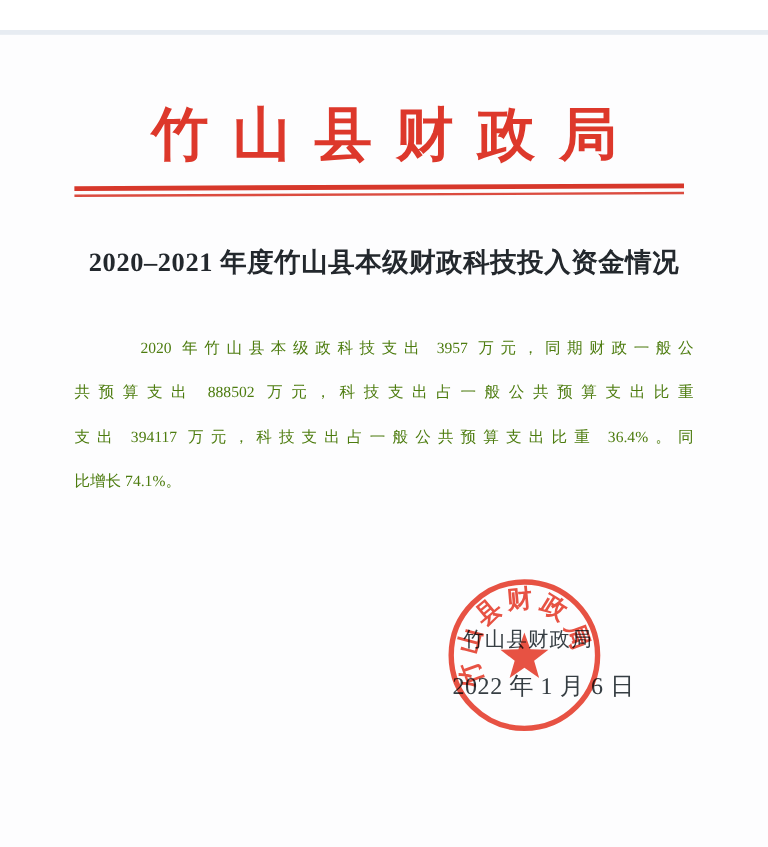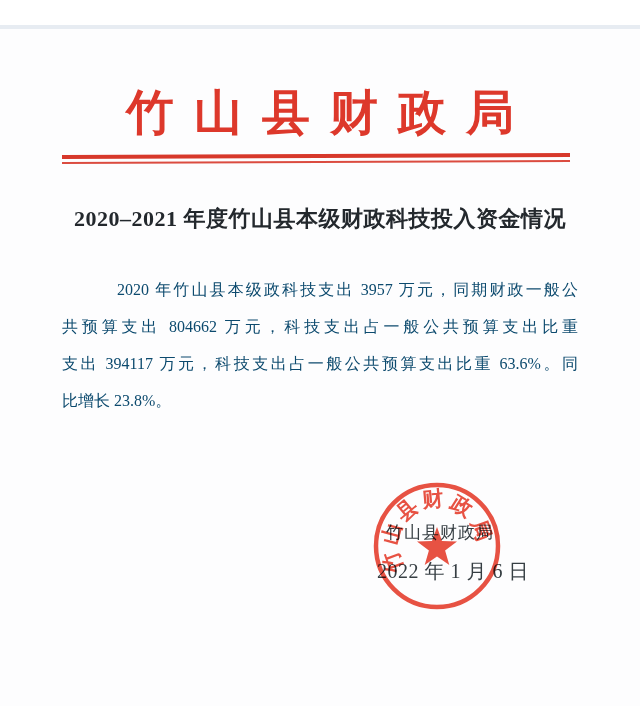--- a/index.html
+++ b/index.html
@@ -17,21 +17,21 @@
   }
   .rule-wrap{position:absolute;left:62px;top:129px;width:508px;transform:rotate(-0.25deg);}
   .rule-thick{height:3.5px;background:#d7382b;}
   .rule-thin{height:1.5px;background:#d7382b;margin-top:3.5px;opacity:.9;}
   .doc-title{
     position:absolute;top:179px;left:0;width:640px;text-align:center;
     font-size:22px;font-weight:bold;color:#23282d;letter-spacing:.5px;white-space:nowrap;
   }
   .body-text{
     position:absolute;left:62px;top:246px;width:516px;
-    font-size:16px;line-height:37px;color:#0c4a6e;
+    font-size:13px;line-height:37px;color:#4d7c0f;
   }
   .body-line{text-align:justify;text-align-last:justify;}
   .body-line.first{text-indent:55px;}
   .body-line.last{text-align-last:left;}
   .sign-org{
     position:absolute;left:386px;top:496px;font-size:17px;color:#363e43;
     letter-spacing:1px;white-space:nowrap;z-index:1;
   }
   .sign-date{
     position:absolute;left:377px;top:533px;font-size:20px;color:#363e43;
@@ -57,23 +57,23 @@
 
   <div class="rule-wrap">
     <div class="rule-thick"></div>
     <div class="rule-thin"></div>
   </div>
 
   <div class="doc-title">2020–2021 年度竹山县本级财政科技投入资金情况</div>
 
   <div class="body-text">
     <div class="body-line first">2020 年竹山县本级政科技支出 3957 万元，同期财政一般公</div>
-    <div class="body-line">共预算支出 804662 万元，科技支出占一般公共预算支出比重</div>
-    <div class="body-line">支出 394117 万元，科技支出占一般公共预算支出比重 63.6%。同</div>
-    <div class="body-line last">比增长 23.8%。</div>
+    <div class="body-line">共预算支出 888502 万元，科技支出占一般公共预算支出比重</div>
+    <div class="body-line">支出 394117 万元，科技支出占一般公共预算支出比重 36.4%。同</div>
+    <div class="body-line last">比增长 74.1%。</div>
   </div>
 
   <div class="sign-org">竹山县财政局</div>
 
   <div class="sign-date">2022 年 1 月 6 日</div>
 
   <svg class="seal" viewBox="0 0 140 140">
     <circle cx="70" cy="70" r="61" fill="none" stroke="#e63a29" stroke-width="4.5"></circle>
     <polygon points="0,-21 -5,-6.9 -20,-6.5 -8.1,2.6 -12.3,17 0,8.5 12.3,17 8.1,2.6 20,-6.5 5,-6.9" transform="translate(70,72)" fill="#e63a29"></polygon>
     <g>

